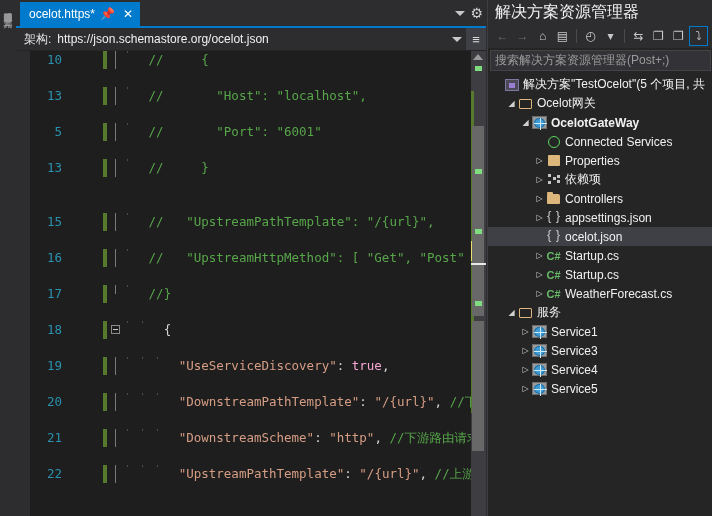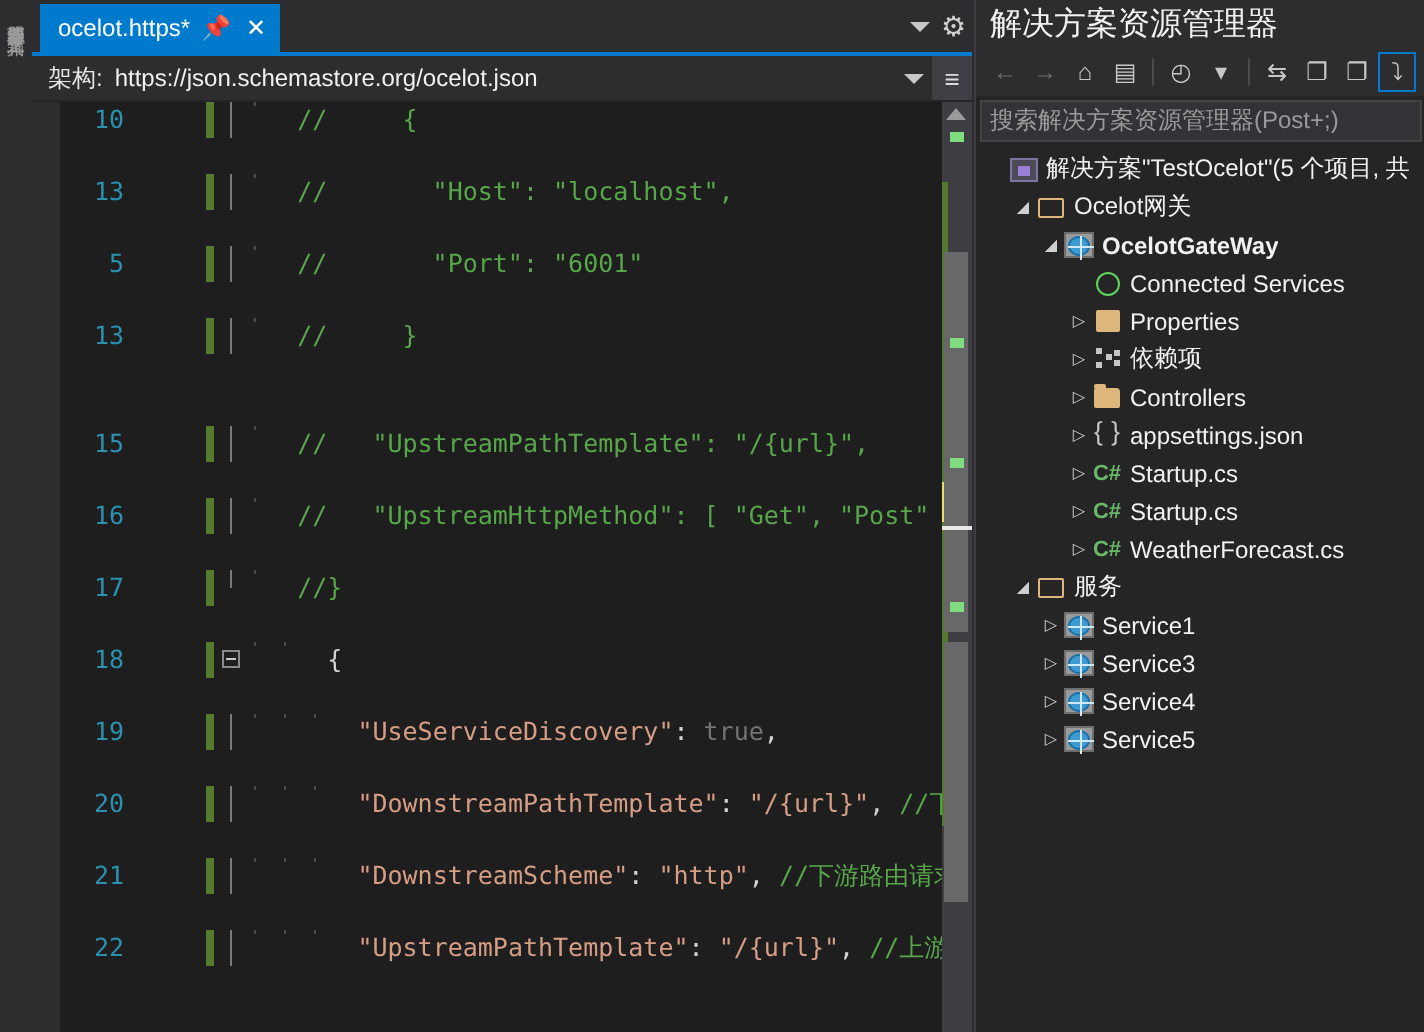--- a/index.html
+++ b/index.html
@@ -60,21 +60,21 @@
   .fold{position:absolute;left:2px;top:4px;width:9px;height:9px;border:1px solid #8a8a8a;
         box-sizing:border-box;background:#1e1e1e;}
   .fold:after{content:"";position:absolute;left:1px;top:3px;width:5px;height:1px;background:#c8c8c8;}
   .foldline{position:absolute;left:6px;top:0;width:1px;height:18px;background:#7a7a7a;}
   .foldline.half-bot{top:0;height:9px;}
 
   
   .c-comment{color:#57a64a;}
   .c-prop{color:#d69d85;}
   .c-str{color:#d69d85;}
-  .c-kw{color:#737373;}
+  .c-kw{color:#f9a8d4;}
   .c-punc{color:#d4d4d4;}
 
   .indentguide{position:absolute;top:0;width:1px;height:18px;
                background-image:linear-gradient(to bottom,#4b4b4b 0,#4b4b4b 2px,transparent 2px,transparent 4px);}
 
   
   .vscroll{position:absolute;right:0;top:51px;width:15px;height:465px;background:#3e3e42;}
   .vs-up{position:absolute;left:2px;top:3px;width:0;height:0;border-left:5px solid transparent;
          border-right:5px solid transparent;border-bottom:6px solid #9a9a9a;}
   .vs-thumb{position:absolute;left:1px;width:12px;background:#686868;}
@@ -275,20 +275,27 @@
           </span>
           <span class="tlabel">Controllers</span>
         </div>
         <div class="trow" style="padding-left: 46px;">
           <span class="exp">▷</span>
           <span class="ico">
             <span class="jsonico"></span>
           </span>
           <span class="tlabel">appsettings.json</span>
         </div>
+        <div class="trow selected" style="padding-left: 46px;">
+          <span class="exp"></span>
+          <span class="ico">
+            <span class="jsonico"></span>
+          </span>
+          <span class="tlabel">ocelot.json</span>
+        </div>
         <div class="trow" style="padding-left: 46px;">
           <span class="exp">▷</span>
           <span class="ico">
             <span class="cs">C#</span>
           </span>
           <span class="tlabel">Startup.cs</span>
         </div>
         <div class="trow" style="padding-left: 46px;">
           <span class="exp">▷</span>
           <span class="ico">

